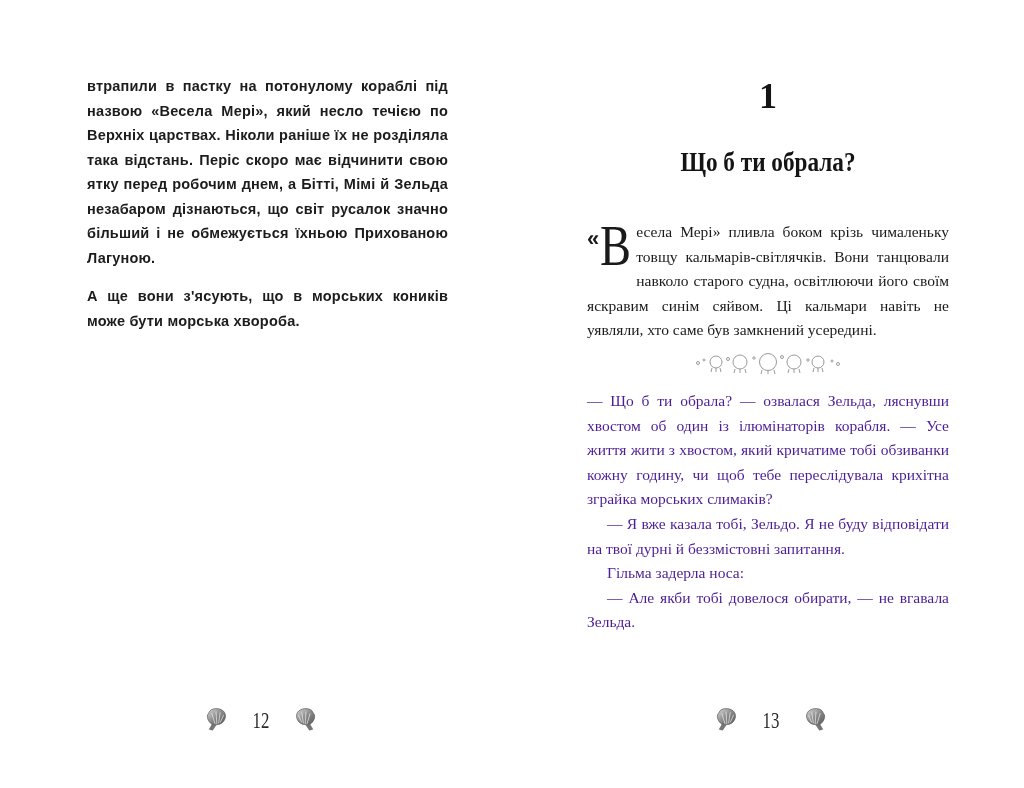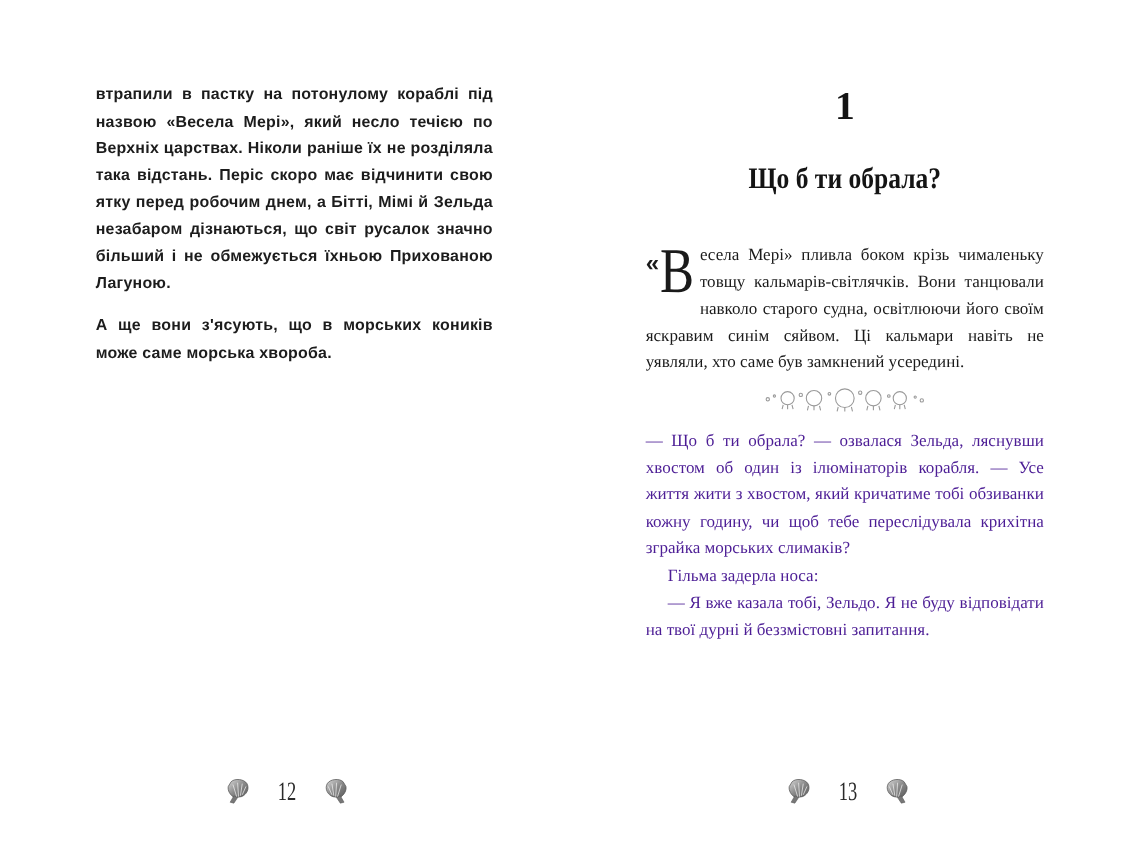--- a/index.html
+++ b/index.html
@@ -145,21 +145,21 @@
       transform: scaleX(0.7);
       display: inline-block;
     }
   </style>
 </head>
 <body>
 
 <div class="page page-left">
   <div class="left-text">
     <p>втрапили в пастку на потонулому кораблі під назвою «Весела Мері», який несло течією по Верхніх царствах. Ніколи раніше їх не розділяла така відстань. Періс скоро має відчинити свою ятку перед робочим днем, а Бітті, Мімі й Зельда незабаром дізнаються, що світ русалок значно більший і не обмежується їхньою Прихованою Лагуною.</p>
-    <p>А ще вони з'ясують, що в морських коників може саме морська хвороба.</p>
+    <p>А ще вони з'ясують, що в морських коників може бути морська хвороба.</p>
   </div>
 
   <div class="folio folio-left">
     <svg class="shell" viewBox="0 0 26 30">
       <defs>
         <linearGradient id="sg1" x1="0" y1="0" x2="1" y2="1">
           <stop offset="0" stop-color="#d8d8d8"></stop>
           <stop offset="0.5" stop-color="#8a8a8a"></stop>
           <stop offset="1" stop-color="#5a5a5a"></stop>
         </linearGradient>
@@ -207,22 +207,23 @@
       <circle cx="118" cy="9" r="1.2"></circle>
       <circle cx="128" cy="11" r="6"></circle>
       <path d="M124 17 l-1 4 M128 17 l0 4 M132 17 l1 4"></path>
       <circle cx="142" cy="10" r="1"></circle>
       <circle cx="148" cy="13" r="1.5"></circle>
     </g>
   </svg>
 
   <div class="dialogue">
     <p>— Що б ти обрала? — озвалася Зельда, ляснувши хвостом об один із ілюмінаторів корабля. — Усе життя жити з хвостом, який кричатиме тобі обзиванки кожну годину, чи щоб тебе переслідувала крихітна зграйка морських слимаків?</p>
+    <p class="indent">— Я вже казала тобі, Зельдо. Я не буду відповідати на твої дурні й беззмістовні запитання.</p>
     <p class="indent">Гільма задерла носа:</p>
-    <p class="indent">— Я вже казала тобі, Зельдо. Я не буду відповідати на твої дурні й беззмістовні запитання.</p>
+    <p class="indent">— Але якби тобі довелося обирати, — не вгавала Зельда.</p>
   </div>
 
   <div class="folio folio-right">
     <svg class="shell" viewBox="0 0 26 30">
       <path d="M6 4 C10 0 20 1 23 6 C26 11 23 18 17 20 L10 21 C5 19 2 13 3 9 Z" fill="url(#sg1)" stroke="#555" stroke-width="0.8"></path>
       <path d="M9 19 L5 26 L9 27 L13 21 Z" fill="#777" stroke="#555" stroke-width="0.6"></path>
       <path d="M12 20 L8 7 M14 20 L13 5 M16 19 L18 6 M18 18 L22 9" stroke="#eee" stroke-width="0.8" fill="none"></path>
     </svg>
     <span class="folio-num">13</span>
     <svg class="shell" viewBox="0 0 26 30">

